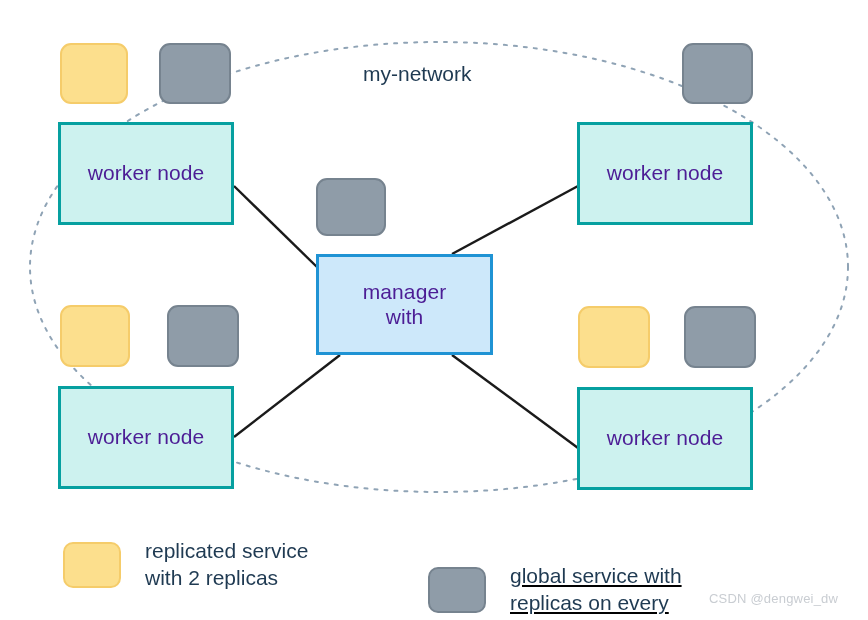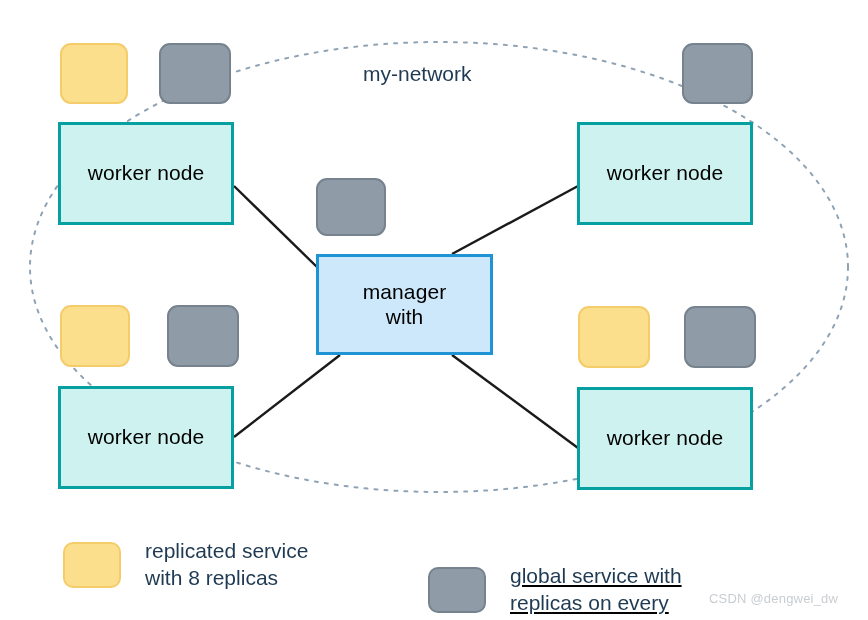--- a/index.html
+++ b/index.html
@@ -26,21 +26,21 @@
     width: 868px;
     height: 620px;
   }
   .node-box {
     position: absolute;
     box-sizing: border-box;
     display: flex;
     align-items: center;
     justify-content: center;
     text-align: center;
-    color: #000000;
+    color: #4c1d95;
     font-size: 21px;
     line-height: 1.18;
     letter-spacing: 0.1px;
   }
   .worker-node {
     background: #cdf2ef;
     border: 3px solid #06a0a0;
   }
   .manager-node {
     background: #cde8fa;
@@ -141,21 +141,21 @@
   </div>
 
   <div class="node-box manager-node" style="left:316px; top:254px; width:177px; height:101px; flex-direction:column;">
     <span>manager</span>
     <span>with</span>
   </div>
 
   <div class="legend-item" style="left:63px; top:538px;">
     <div class="legend-swatch chip-replicated"></div>
     <div class="legend-text">replicated service
-with 8 replicas</div>
+with 2 replicas</div>
   </div>
 
   <div class="legend-item" style="left:428px; top:563px;text-decoration:underline;">
     <div class="legend-swatch chip-global"></div>
     <div class="legend-text">global service with
 replicas on every</div>
   </div>
 
   <div class="watermark" style="left:709px; top:591px;">CSDN @dengwei_dw</div>
 

